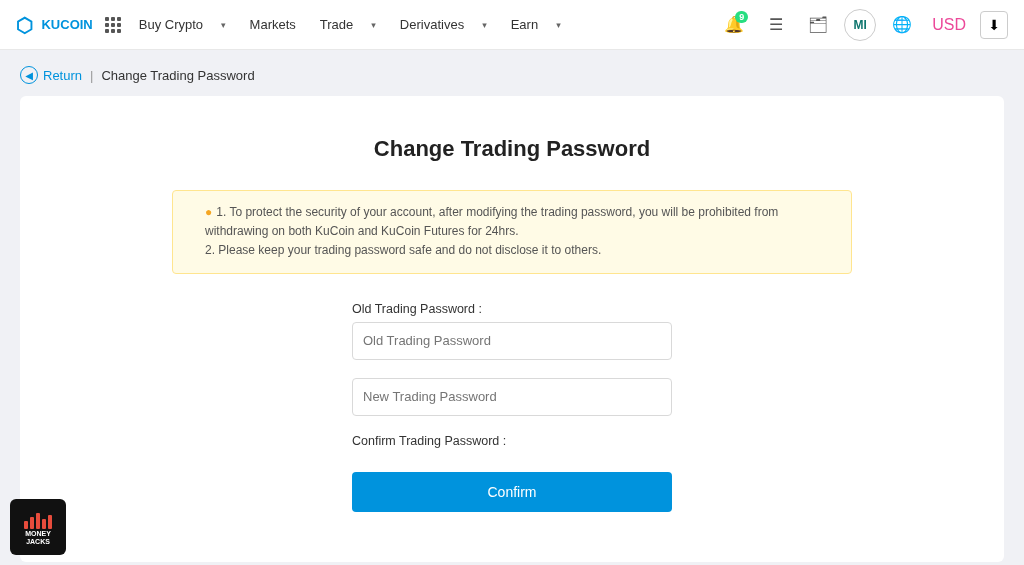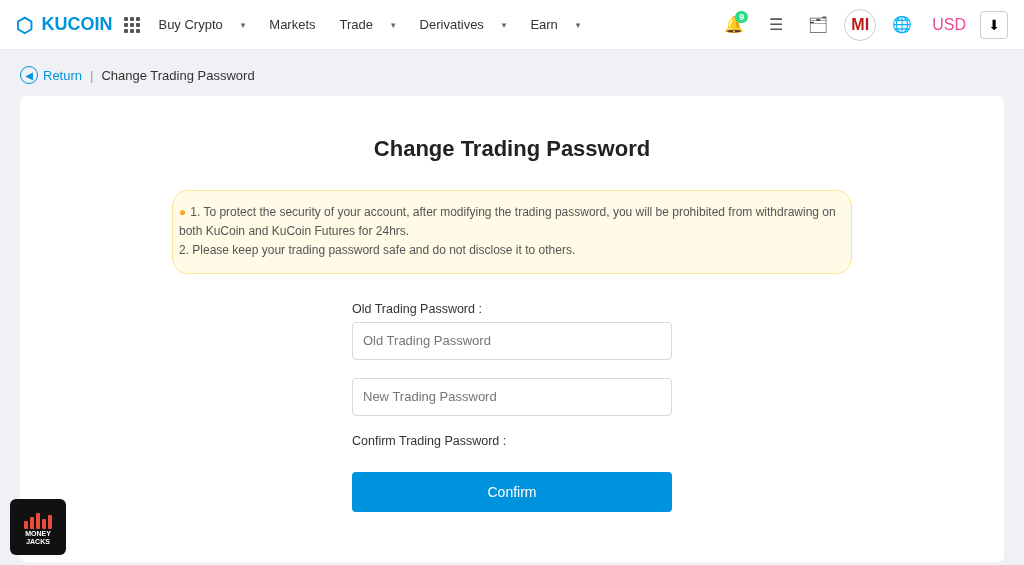--- a/index.html
+++ b/index.html
@@ -16,21 +16,21 @@
       gap: 4px;
     }
     .logo-area {
       display: flex;
       align-items: center;
       gap: 8px;
       margin-right: 8px;
     }
     .logo-text {
       font-weight: 700;
-      font-size: 18px;
+      font-size: 13px;
       color: #0093dd;
     }
     .logo-icon {
       color: #0093dd;
       font-weight: 900;
       font-size: 20px;
     }
     .grid-icon {
       display: grid;
       grid-template-columns: 1fr 1fr 1fr;
@@ -87,23 +87,23 @@
       font-weight: 600;
     }
     .avatar-btn {
       width: 32px;
       height: 32px;
       border-radius: 50%;
       border: 1px solid #ccc;
       display: flex;
       align-items: center;
       justify-content: center;
-      font-size: 16px;
+      font-size: 12px;
       font-weight: 600;
-      color: #b91c1c;
+      color: #0f766e;
       cursor: pointer;
     }
     .currency-btn {
       font-size: 16px;
       color: #ec4899;
       cursor: pointer;
       padding: 0 4px;
     }
     .lock-btn {
       width: 28px;
@@ -168,22 +168,22 @@
       font-weight: 600;
       color: #222;
       text-align: center;
       margin-bottom: 28px;
     }
 
     
     .warning-box {
       background: #fffbe6;
       border: 1px solid #ffe58f;
-      border-radius: 16px;
-      padding: 12px 6px;
+      border-radius: 4px;
+      padding: 12px 32px;
       margin: 0 auto 28px;
       max-width: 680px;
     }
     .warning-box p {
       font-size: 12px;
       color: #555;
       line-height: 1.6;
     }
     .warning-icon {
       color: #f5a623;

